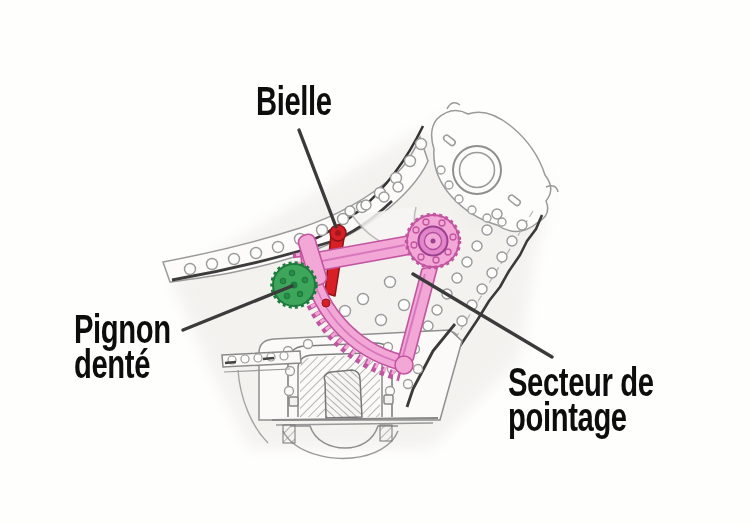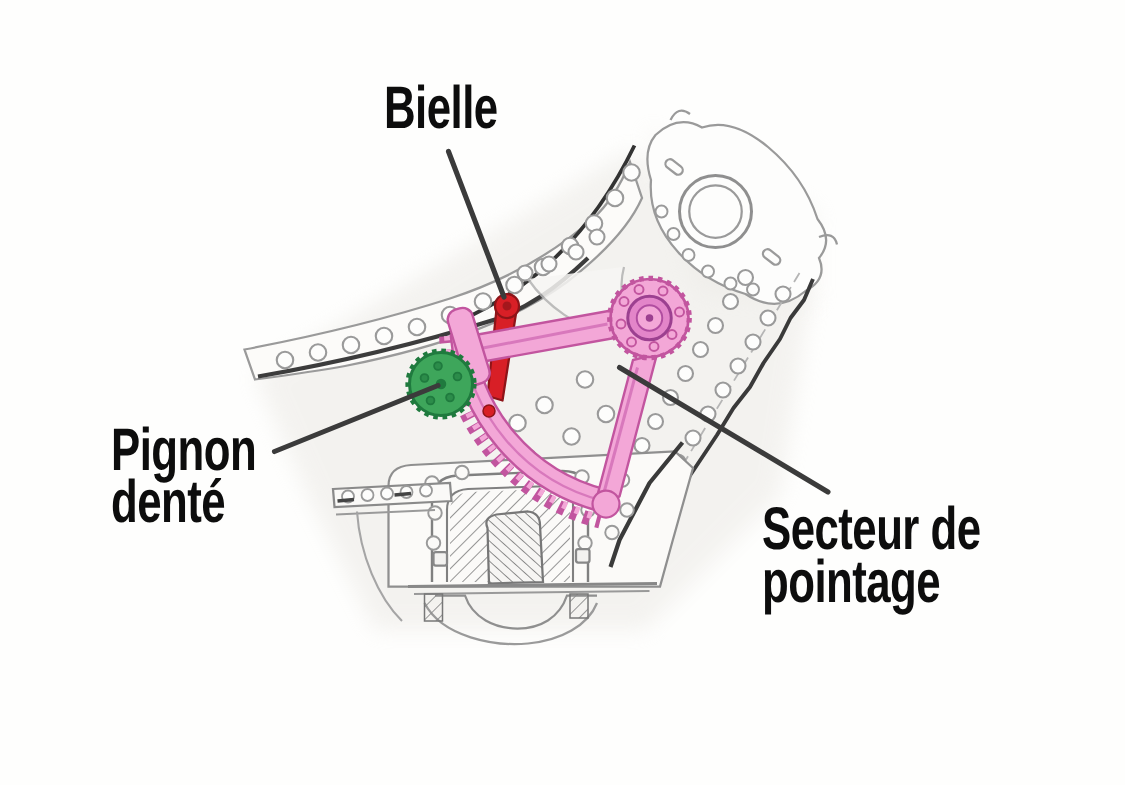--- a/index.html
+++ b/index.html
@@ -1,20 +1,20 @@
 <!DOCTYPE html>
 <html><head>
 <meta charset="utf-8">
 <style>
   html,body{margin:0;padding:0;}
   body{
     width:750px;height:523px;overflow:hidden;background:#fefefd;
     font-family:"Liberation Sans", sans-serif;position:relative;
   }
-  .stage{position:absolute;inset:0;}
+  .stage{position:absolute;inset:0;margin-top:29px;}
   svg{position:absolute;left:0;top:0;}
   .label{
     position:absolute;color:#0d0d0d;font-weight:700;font-size:40px;
     line-height:35px;letter-spacing:-0.5px;white-space:nowrap;
     transform:scaleX(0.73);transform-origin:top left;
   }
   .label span{display:block;}
   #label-bielle{left:256px;top:55px;}
   #label-pignon{left:74px;top:283px;}
   #label-secteur{left:508px;top:336px;}

